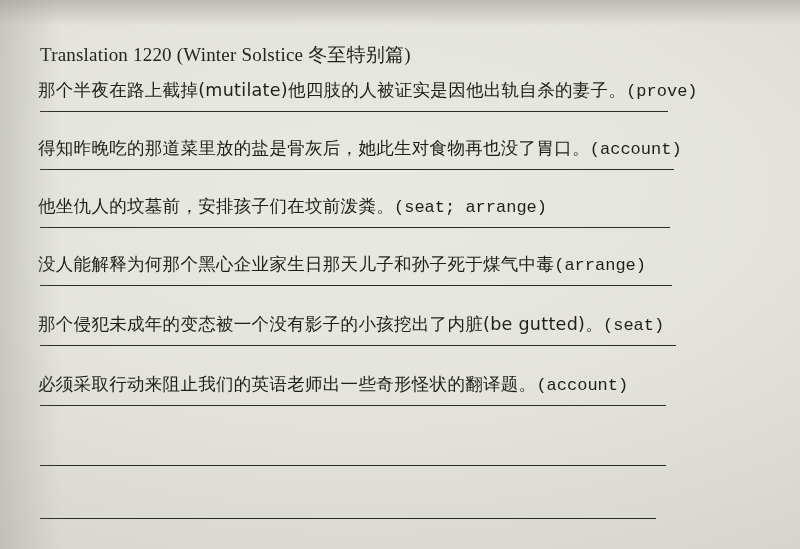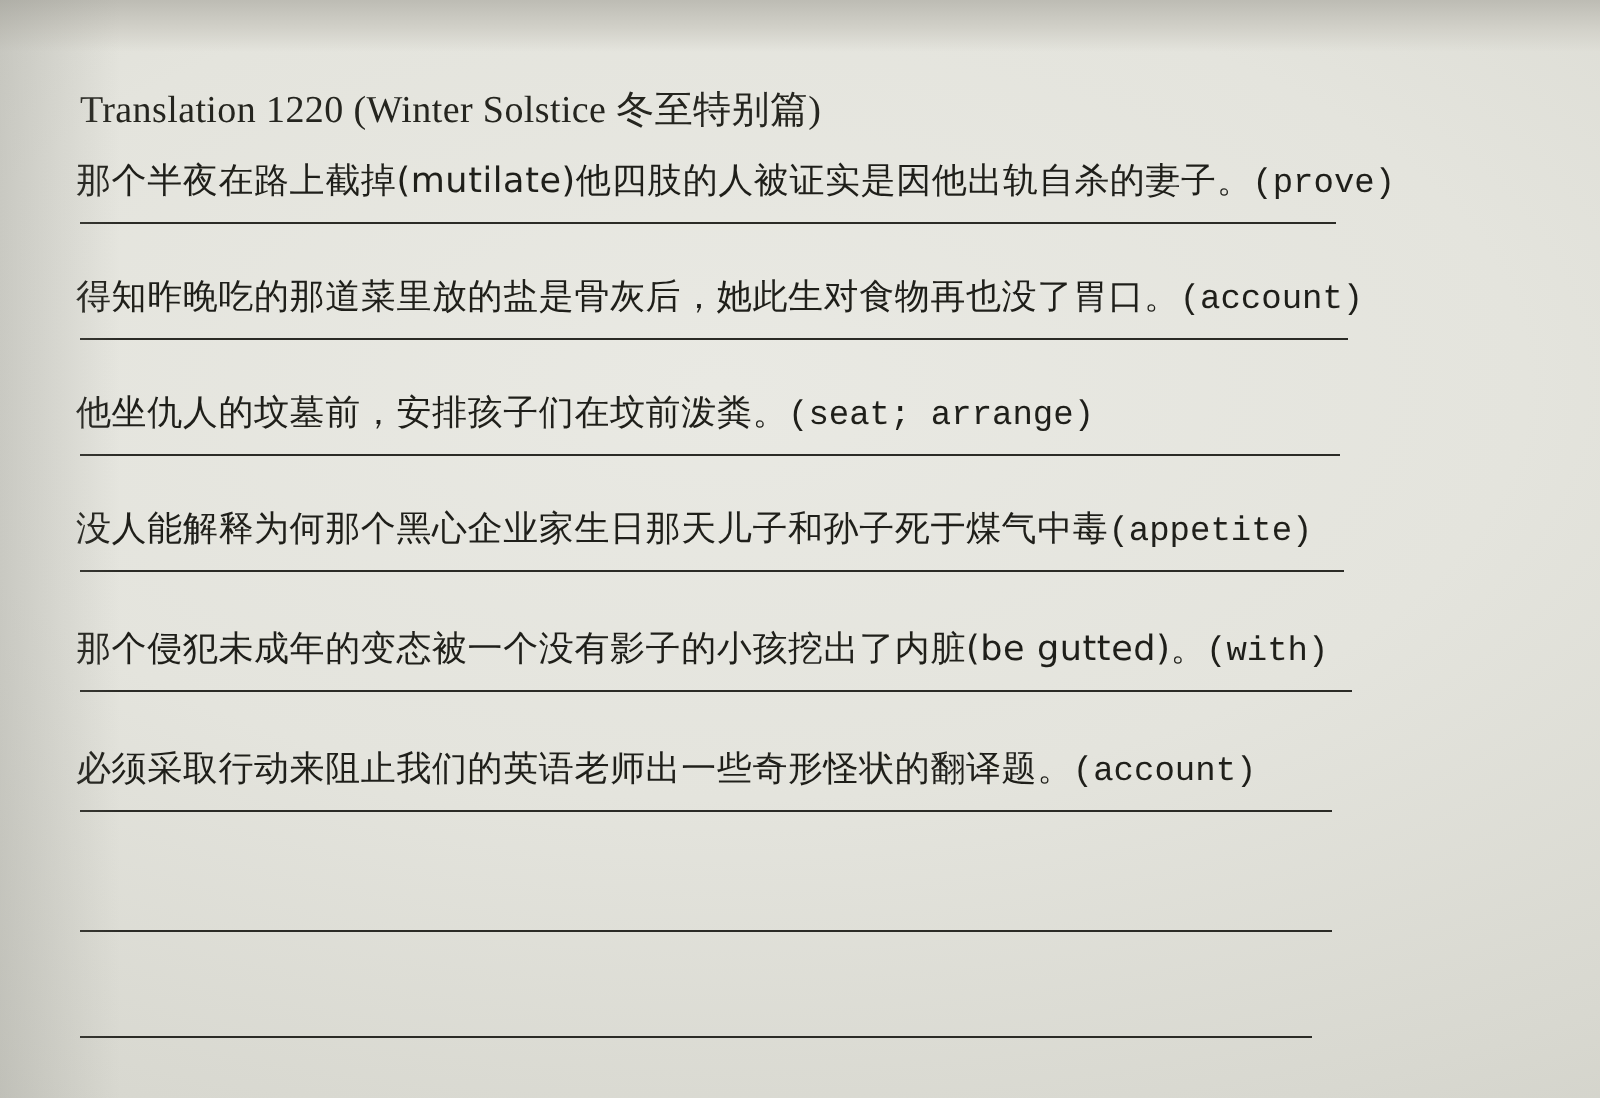--- a/index.html
+++ b/index.html
@@ -124,28 +124,28 @@
 
     <div class="item" style="top:194px;">
       <div class="sentence">
         <span>他坐仇人的坟墓前，安排孩子们在坟前泼粪。</span><span class="en">(seat; arrange)</span>
       </div>
       <div class="rule w3"></div>
     </div>
 
     <div class="item" style="top:252px;">
       <div class="sentence">
-        <span>没人能解释为何那个黑心企业家生日那天儿子和孙子死于煤气中毒</span><span class="en">(appetite)</span>
+        <span>没人能解释为何那个黑心企业家生日那天儿子和孙子死于煤气中毒</span><span class="en">(arrange)</span>
       </div>
       <div class="rule w4"></div>
     </div>
 
     <div class="item" style="top:312px;">
       <div class="sentence">
-        <span>那个侵犯未成年的变态被一个没有影子的小孩挖出了内脏(be gutted)。</span><span class="en">(with)</span>
+        <span>那个侵犯未成年的变态被一个没有影子的小孩挖出了内脏(be gutted)。</span><span class="en">(seat)</span>
       </div>
       <div class="rule w5"></div>
     </div>
 
     <div class="item" style="top:372px;">
       <div class="sentence">
         <span>必须采取行动来阻止我们的英语老师出一些奇形怪状的翻译题。</span><span class="en">(account)</span>
       </div>
       <div class="rule w6"></div>
     </div>

